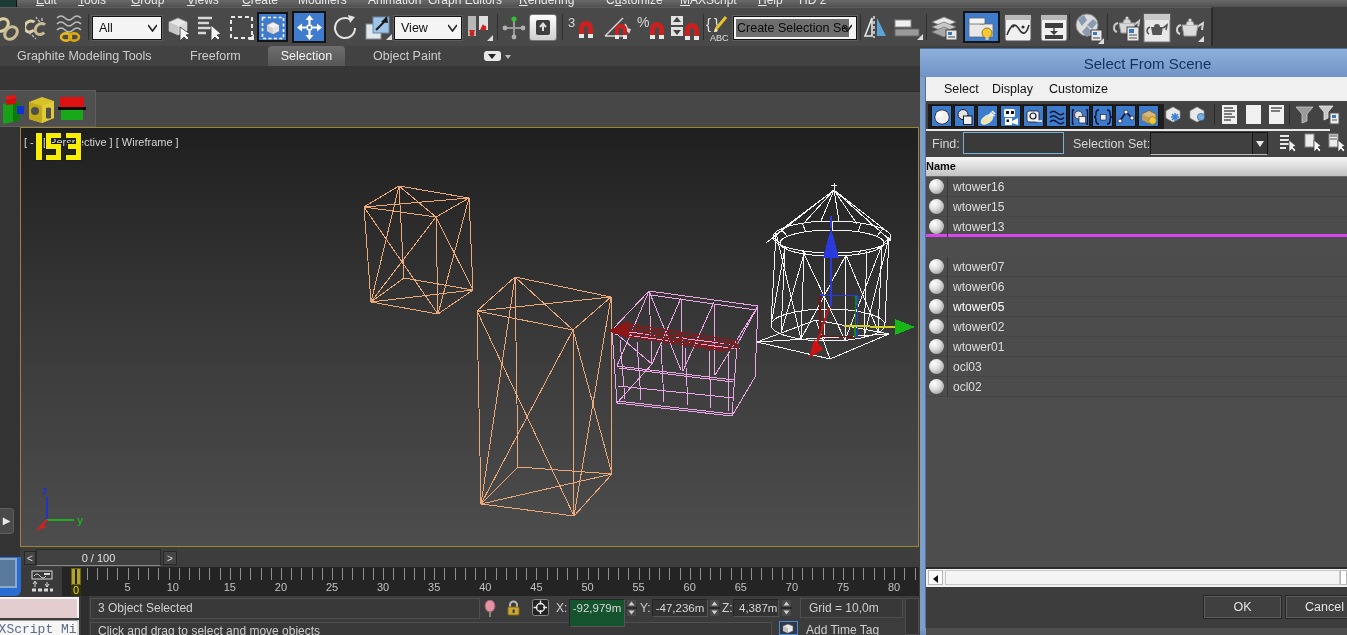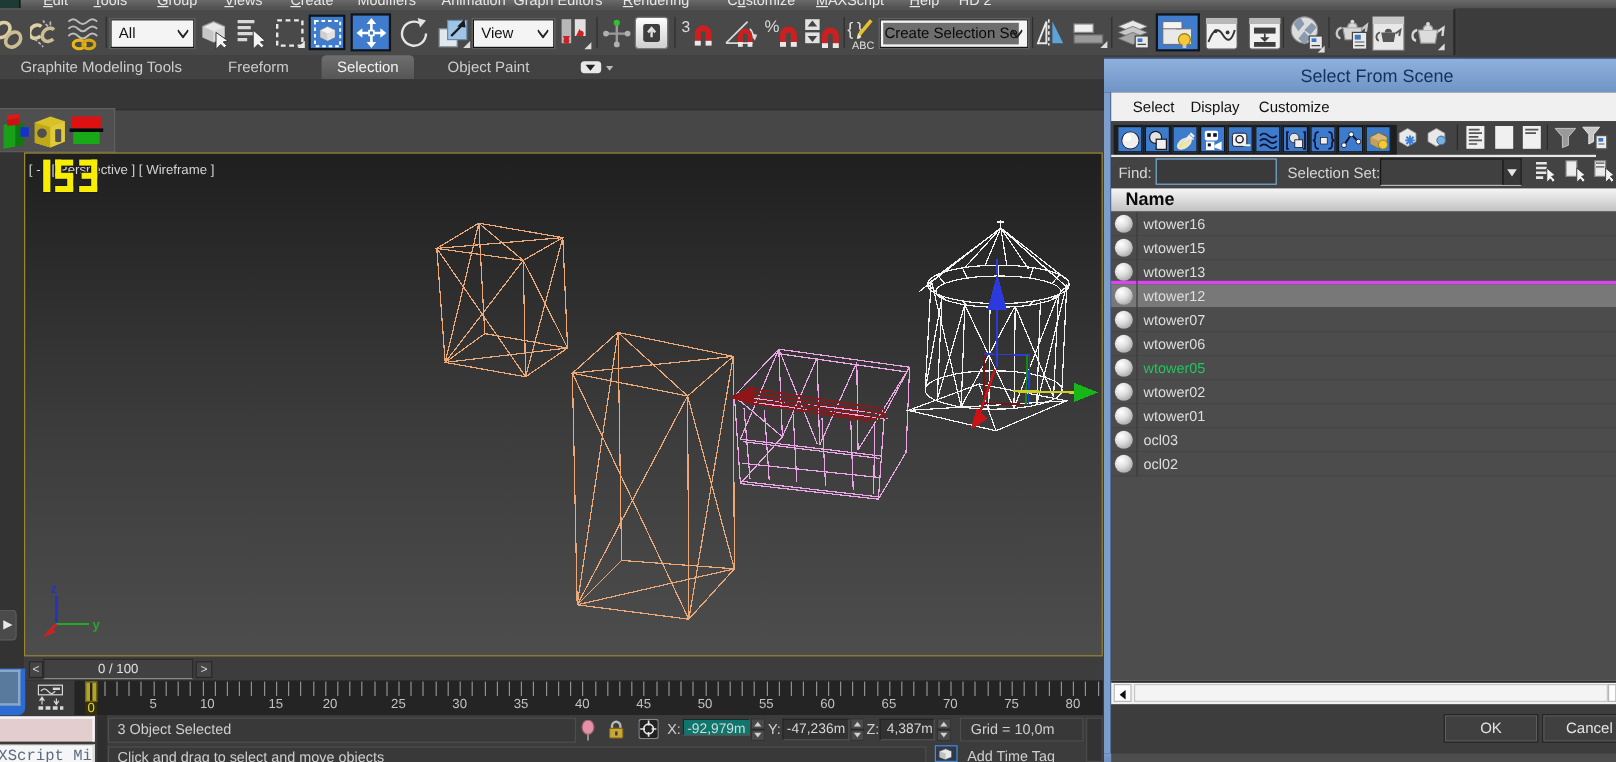--- a/index.html
+++ b/index.html
@@ -504,21 +504,21 @@
       <div style="position:absolute;left:853.7px;top:1px;width:1px;height:12px;background:#909090;"></div>
       <div style="position:absolute;left:863.9px;top:1px;width:1px;height:12px;background:#909090;"></div>
       <div style="position:absolute;left:874.1px;top:1px;width:1px;height:12px;background:#909090;"></div>
       <div style="position:absolute;left:884.3px;top:1px;width:1px;height:12px;background:#909090;"></div>
       <div style="position:absolute;left:894.5px;top:1px;width:1px;height:12px;background:#909090;"></div>
     </div>
   <div id="nums" style="position:absolute;top:14px;left:0;width:899px;color:#c2c2c2;font-size:11px;">
       <span style="position:absolute;left:95.6px;top:0;width:24px;text-align:center;">5</span>
       <span style="position:absolute;left:146.7px;top:0;width:24px;text-align:left;">10</span>
       <span style="position:absolute;left:197.8px;top:0;width:24px;text-align:center;">15</span>
-      <span style="position:absolute;left:248.9px;top:0;width:24px;text-align:left;">20</span>
+      <span style="position:absolute;left:248.9px;top:0;width:24px;text-align:center;">20</span>
       <span style="position:absolute;left:300.0px;top:0;width:24px;text-align:center;">25</span>
       <span style="position:absolute;left:351.1px;top:0;width:24px;text-align:center;">30</span>
       <span style="position:absolute;left:402.2px;top:0;width:24px;text-align:center;">35</span>
       <span style="position:absolute;left:453.3px;top:0;width:24px;text-align:center;">40</span>
       <span style="position:absolute;left:504.4px;top:0;width:24px;text-align:center;">45</span>
       <span style="position:absolute;left:555.5px;top:0;width:24px;text-align:center;">50</span>
       <span style="position:absolute;left:606.6px;top:0;width:24px;text-align:center;">55</span>
       <span style="position:absolute;left:657.7px;top:0;width:24px;text-align:center;">60</span>
       <span style="position:absolute;left:708.8px;top:0;width:24px;text-align:center;">65</span>
       <span style="position:absolute;left:759.9px;top:0;width:24px;text-align:center;">70</span>
@@ -553,21 +553,21 @@
     <rect x="2" y="7" width="11" height="8" rx="1" fill="#c8a838" stroke="#8a6a10"></rect>
     <rect x="6.6" y="9.5" width="2" height="3.4" fill="#3a3a3a"></rect>
   </svg>
 
   <svg class="a" style="left:532px;top:3px;" width="17" height="17" viewBox="0 0 17 17">
     <rect x="0.5" y="0.5" width="16" height="16" rx="2" fill="#222" stroke="#888"></rect>
     <circle cx="8.5" cy="8.5" r="4" fill="none" stroke="#e8e8e8" stroke-width="1.4"></circle>
     <path d="M8.5,1.5 v4 M8.5,11 v4 M1.5,8.5 h4 M11,8.5 h4" stroke="#e8e8e8" stroke-width="1.4"></path>
   </svg>
   <span class="a" style="left:556px;top:5px;">X:</span>
-  <div class="a" style="left:569px;top:3px;width:56px;height:14px;background:#0f766e;border:1px solid #252525;border-bottom-color:#555;border-right-color:#555;color:#d8d8d8;font-size:11.5px;text-align:center;line-height:17px;">-92,979m</div>
+  <div class="a" style="left:569px;top:3px;width:56px;height:28px;background:#14532d;border:1px solid #252525;border-bottom-color:#555;border-right-color:#555;color:#d8d8d8;font-size:11.5px;text-align:center;line-height:17px;">-92,979m</div>
   <svg class="a" style="left:626px;top:3px;" width="11" height="18" viewBox="0 0 11 18">
     <rect x="0" y="0" width="11" height="8.6" fill="#4a4a4a" stroke="#262626" stroke-width="0.8"></rect>
     <rect x="0" y="9.4" width="11" height="8.6" fill="#4a4a4a" stroke="#262626" stroke-width="0.8"></rect>
     <polygon points="5.5,2.4 2.5,6.4 8.5,6.4" fill="#d0d0d0"></polygon>
     <polygon points="5.5,15.6 2.5,11.6 8.5,11.6" fill="#d0d0d0"></polygon>
   </svg>
   <span class="a" style="left:640px;top:5px;">Y:</span>
   <div class="a" style="left:652px;top:3px;width:56px;height:18px;background:#323232;border:1px solid #252525;border-bottom-color:#555;border-right-color:#555;color:#d8d8d8;font-size:11.5px;text-align:center;line-height:17px;">-47,236m</div>
   <svg class="a" style="left:709px;top:3px;" width="11" height="18" viewBox="0 0 11 18">
     <rect x="0" y="0" width="11" height="8.6" fill="#4a4a4a" stroke="#262626" stroke-width="0.8"></rect>
@@ -751,57 +751,52 @@
         <rect x="2" y="1" width="9" height="13" fill="#ececec" stroke="#888"></rect>
         <polygon points="11,7 11,19 14,16 16,19 18,17 15,14 18,13" fill="#f4f4f4" stroke="#333" stroke-width="0.7"></polygon>
       </svg>
       <svg class="a" style="left:401px;top:2px;" width="20" height="20" viewBox="0 0 20 20">
         <rect x="2" y="1" width="9" height="13" fill="#ececec" stroke="#888"></rect>
         <path d="M3,3 h7 M3,6 h7" stroke="#555"></path>
         <polygon points="11,7 11,19 14,16 16,19 18,17 15,14 18,13" fill="#f4f4f4" stroke="#333" stroke-width="0.7"></polygon>
       </svg>
     </div>
 
-    <div class="a" style="left:0;top:80px;width:421px;height:20px;background:linear-gradient(#f6f6f6,#c2c2c2);border-bottom:1px solid #6a6a6a;color:#0a0a0a;font-size:15px;font-weight:bold;line-height:19px;padding-left:12px;">Name</div>
+    <div class="a" style="left:0;top:80px;width:421px;height:20px;background:linear-gradient(#f6f6f6,#c2c2c2);border-bottom:1px solid #6a6a6a;color:#0a0a0a;font-size:11px;font-weight:bold;line-height:19px;padding-left:0;">Name</div>
 
     <div class="a" id="list" style="left:0;top:100px;width:421px;height:460px;background:#4d4d4d;">
         <div style="position:absolute;left:0;top:0px;width:421px;height:20px;background:#4c4c4c;border-bottom:1px solid #454545;">
           <div style="position:absolute;left:3px;top:2px;width:15px;height:15px;border-radius:50%;background:radial-gradient(circle at 35% 30%, #ffffff 0%, #e0e0e0 40%, #8a8a8a 100%);"></div>
           <div style="position:absolute;left:21px;top:0;width:1px;height:20px;background:#3a3a3a;"></div>
           <span style="position:absolute;left:27px;top:3px;color:#dedede;font-size:12px;">wtower16</span>
         </div>
         <div style="position:absolute;left:0;top:20px;width:421px;height:20px;background:#4c4c4c;border-bottom:1px solid #454545;">
           <div style="position:absolute;left:3px;top:2px;width:15px;height:15px;border-radius:50%;background:radial-gradient(circle at 35% 30%, #ffffff 0%, #e0e0e0 40%, #8a8a8a 100%);"></div>
           <div style="position:absolute;left:21px;top:0;width:1px;height:20px;background:#3a3a3a;"></div>
           <span style="position:absolute;left:27px;top:3px;color:#dedede;font-size:12px;">wtower15</span>
         </div>
         <div style="position:absolute;left:0;top:40px;width:421px;height:20px;background:#4c4c4c;border-bottom:3px solid #d946ef;">
           <div style="position:absolute;left:3px;top:2px;width:15px;height:15px;border-radius:50%;background:radial-gradient(circle at 35% 30%, #ffffff 0%, #e0e0e0 40%, #8a8a8a 100%);"></div>
           <div style="position:absolute;left:21px;top:0;width:1px;height:20px;background:#3a3a3a;"></div>
           <span style="position:absolute;left:27px;top:3px;color:#dedede;font-size:12px;">wtower13</span>
         </div>
-        <div style="position:absolute;left:0;top:60px;width:421px;height:20px;background:#787878;border-bottom:1px solid #454545;">
-          <div style="position:absolute;left:3px;top:2px;width:15px;height:15px;border-radius:50%;background:radial-gradient(circle at 35% 30%, #ffffff 0%, #e0e0e0 40%, #8a8a8a 100%);"></div>
-          <div style="position:absolute;left:21px;top:0;width:1px;height:20px;background:#3a3a3a;"></div>
-          <span style="position:absolute;left:27px;top:3px;color:#dedede;font-size:12px;">wtower12</span>
-        </div>
         <div style="position:absolute;left:0;top:80px;width:421px;height:20px;background:#4c4c4c;border-bottom:1px solid #454545;">
           <div style="position:absolute;left:3px;top:2px;width:15px;height:15px;border-radius:50%;background:radial-gradient(circle at 35% 30%, #ffffff 0%, #e0e0e0 40%, #8a8a8a 100%);"></div>
           <div style="position:absolute;left:21px;top:0;width:1px;height:20px;background:#3a3a3a;"></div>
           <span style="position:absolute;left:27px;top:3px;color:#dedede;font-size:12px;">wtower07</span>
         </div>
         <div style="position:absolute;left:0;top:100px;width:421px;height:20px;background:#4c4c4c;border-bottom:1px solid #454545;">
           <div style="position:absolute;left:3px;top:2px;width:15px;height:15px;border-radius:50%;background:radial-gradient(circle at 35% 30%, #ffffff 0%, #e0e0e0 40%, #8a8a8a 100%);"></div>
           <div style="position:absolute;left:21px;top:0;width:1px;height:20px;background:#3a3a3a;"></div>
           <span style="position:absolute;left:27px;top:3px;color:#dedede;font-size:12px;">wtower06</span>
         </div>
         <div style="position:absolute;left:0;top:120px;width:421px;height:20px;background:#4c4c4c;border-bottom:1px solid #454545;">
           <div style="position:absolute;left:3px;top:2px;width:15px;height:15px;border-radius:50%;background:radial-gradient(circle at 35% 30%, #ffffff 0%, #e0e0e0 40%, #8a8a8a 100%);"></div>
           <div style="position:absolute;left:21px;top:0;width:1px;height:20px;background:#3a3a3a;"></div>
-          <span style="position:absolute;left:27px;top:3px;color:#22c55e;font-size:12px;text-align:center;">wtower05</span>
+          <span style="position:absolute;left:27px;top:3px;color:#ffffff;font-size:12px;text-align:center;">wtower05</span>
         </div>
         <div style="position:absolute;left:0;top:140px;width:421px;height:20px;background:#4c4c4c;border-bottom:1px solid #454545;">
           <div style="position:absolute;left:3px;top:2px;width:15px;height:15px;border-radius:50%;background:radial-gradient(circle at 35% 30%, #ffffff 0%, #e0e0e0 40%, #8a8a8a 100%);"></div>
           <div style="position:absolute;left:21px;top:0;width:1px;height:20px;background:#3a3a3a;"></div>
           <span style="position:absolute;left:27px;top:3px;color:#dedede;font-size:12px;">wtower02</span>
         </div>
         <div style="position:absolute;left:0;top:160px;width:421px;height:20px;background:#4c4c4c;border-bottom:1px solid #454545;">
           <div style="position:absolute;left:3px;top:2px;width:15px;height:15px;border-radius:50%;background:radial-gradient(circle at 35% 30%, #ffffff 0%, #e0e0e0 40%, #8a8a8a 100%);"></div>
           <div style="position:absolute;left:21px;top:0;width:1px;height:20px;background:#3a3a3a;"></div>
           <span style="position:absolute;left:27px;top:3px;color:#dedede;font-size:12px;">wtower01</span>

